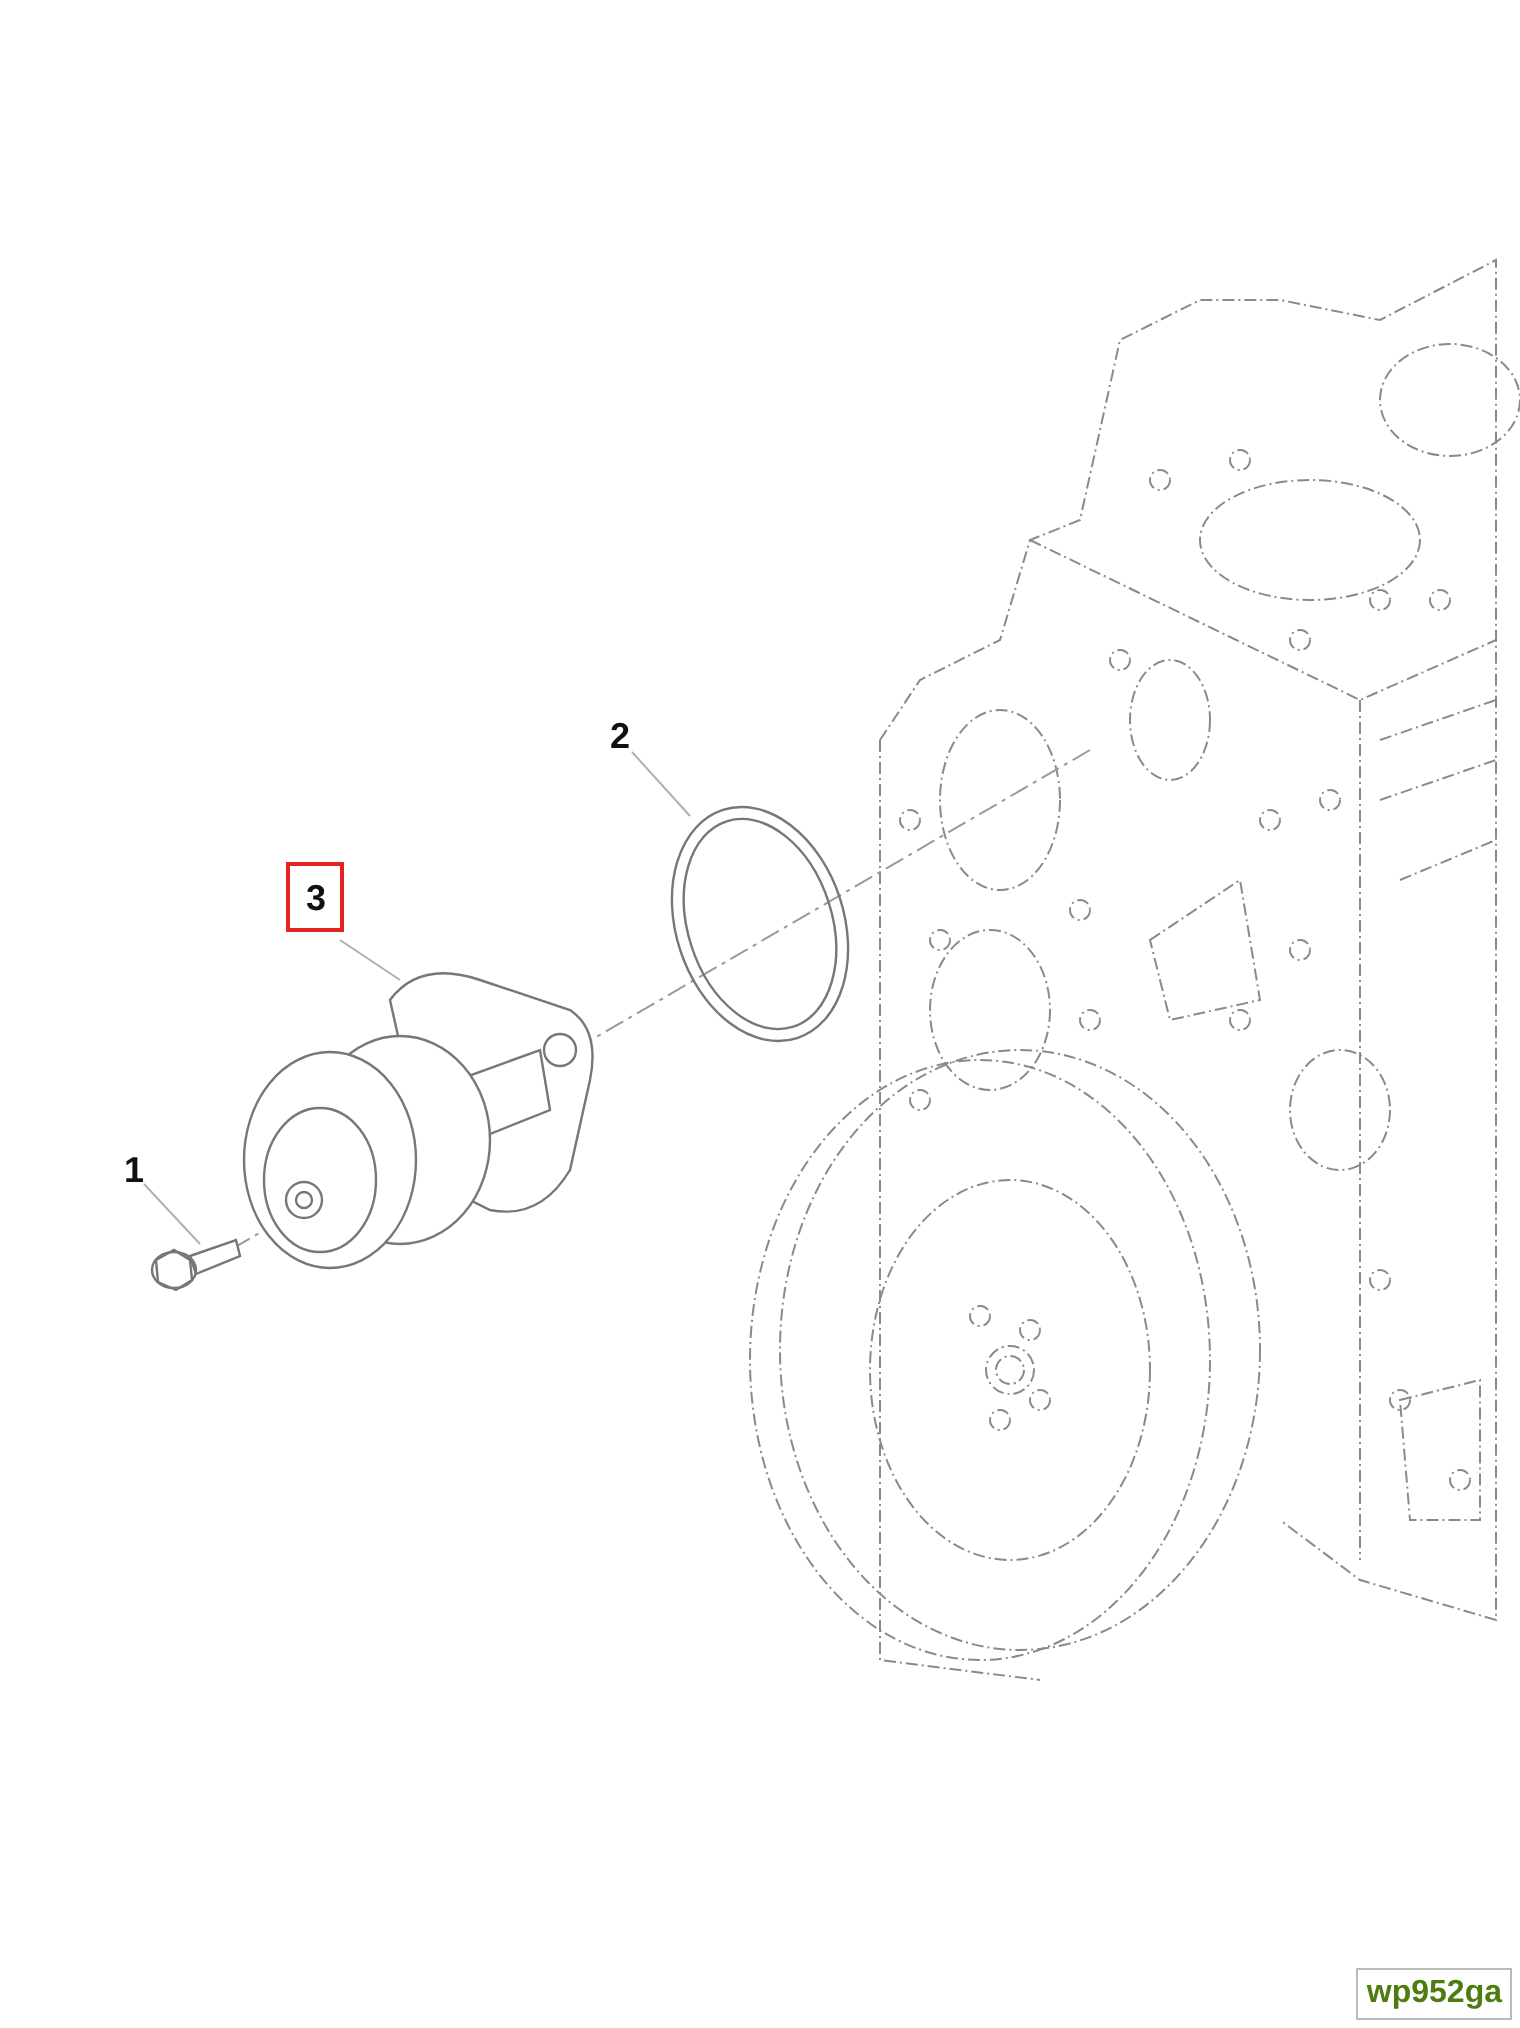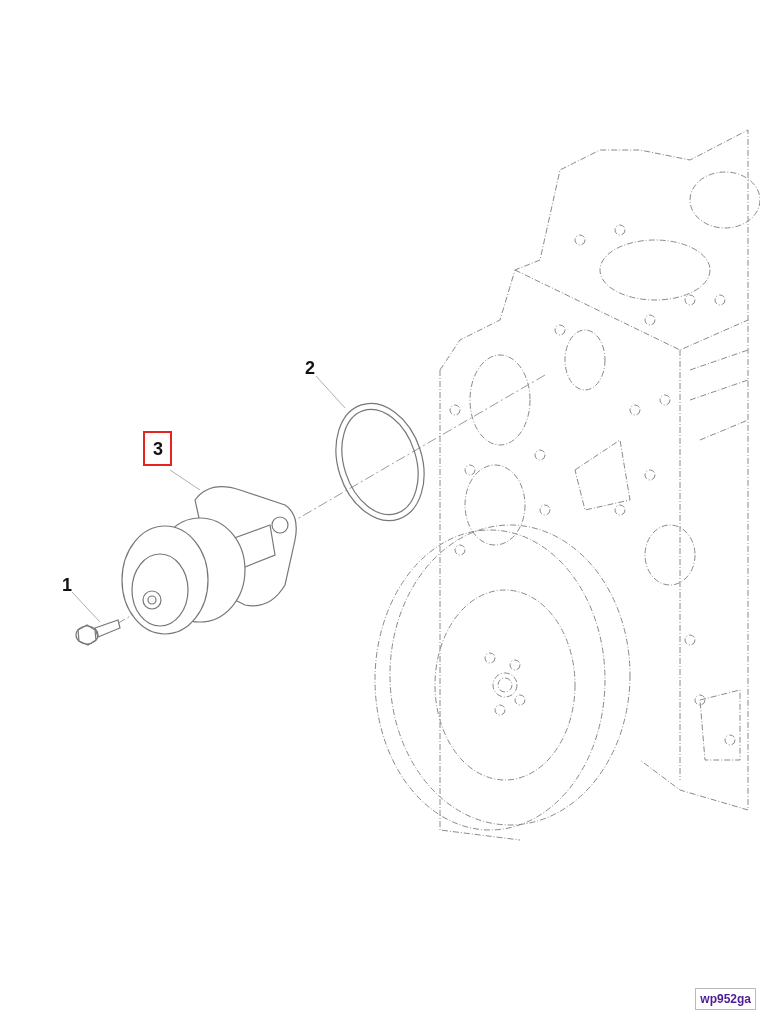--- a/index.html
+++ b/index.html
@@ -1,20 +1,20 @@
 <!DOCTYPE html>
 <html><head>
   <meta charset="utf-8">
   <style>
     html, body { margin: 0; padding: 0; background: #ffffff; }
     body { width: 760px; height: 1014px; position: relative; overflow: hidden; font-family: "Liberation Sans", sans-serif; }
     #diagram { position: absolute; left: 0; top: 0; width: 760px; height: 1014px; }
     .callout { position: absolute; font-family: "Liberation Sans", sans-serif; font-weight: bold; font-size: 18px; color: #111; line-height: 1; }
     .callout.highlight { border: 2px solid #e52320; padding: 7px 7px 6px 8px; background: #fff; }
-    #figure-id { position: absolute; right: 4px; bottom: 4px; border: 1px solid #bbb; padding: 3px 4px; font-family: "Liberation Sans", sans-serif; font-weight: bold; font-size: 12px; color: #4c1d95; background: #fff; }
+    #figure-id { position: absolute; right: 4px; bottom: 4px; border: 1px solid #bbb; padding: 3px 4px; font-family: "Liberation Sans", sans-serif; font-weight: bold; font-size: 16px; color: #4d7c0f; background: #fff; }
   </style>
 </head>
 <body>
 
 <svg id="diagram" viewBox="0 0 760 1014" xmlns="http://www.w3.org/2000/svg">
   <g fill="none" stroke="#8a8a8a" stroke-width="1" stroke-dasharray="6 2 1 2">
 
     <g>
       <path d="M440 370 L440 830 L520 840 M440 370 L460 340 L500 320 L515 270 L540 260 L560 170 L600 150 L640 150 L690 160 L748 130 L748 810 L680 790 L640 760"></path>
       <path d="M515 270 L680 350 L748 320"></path>

